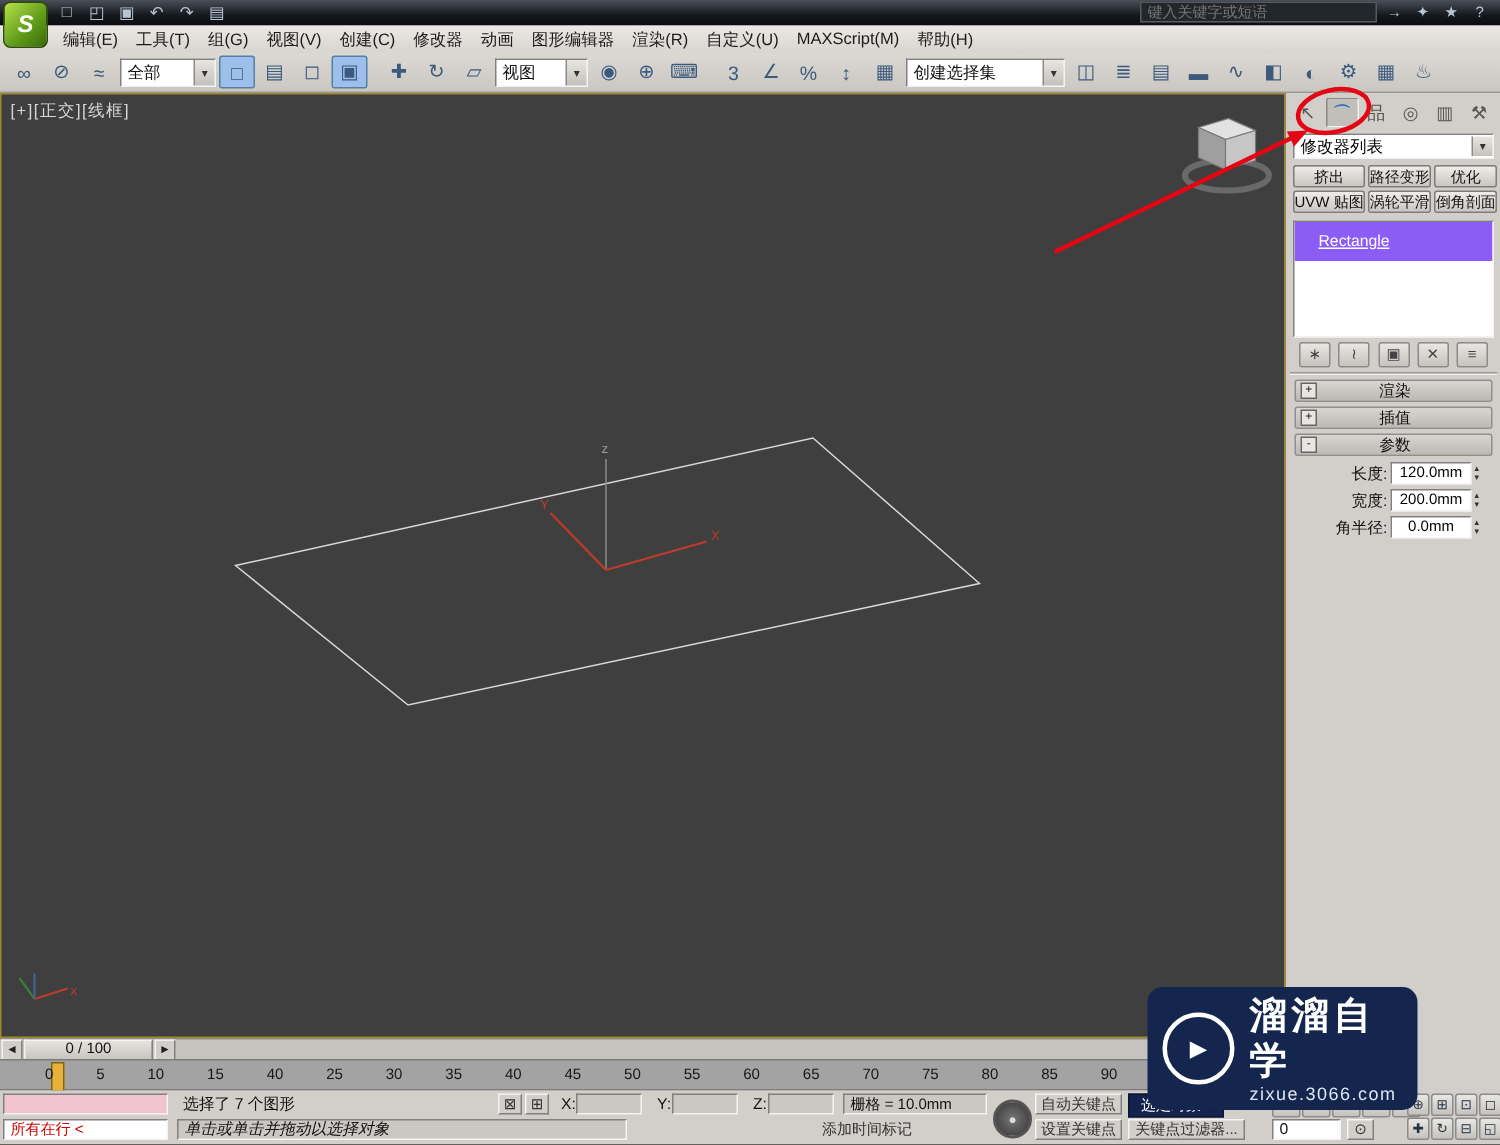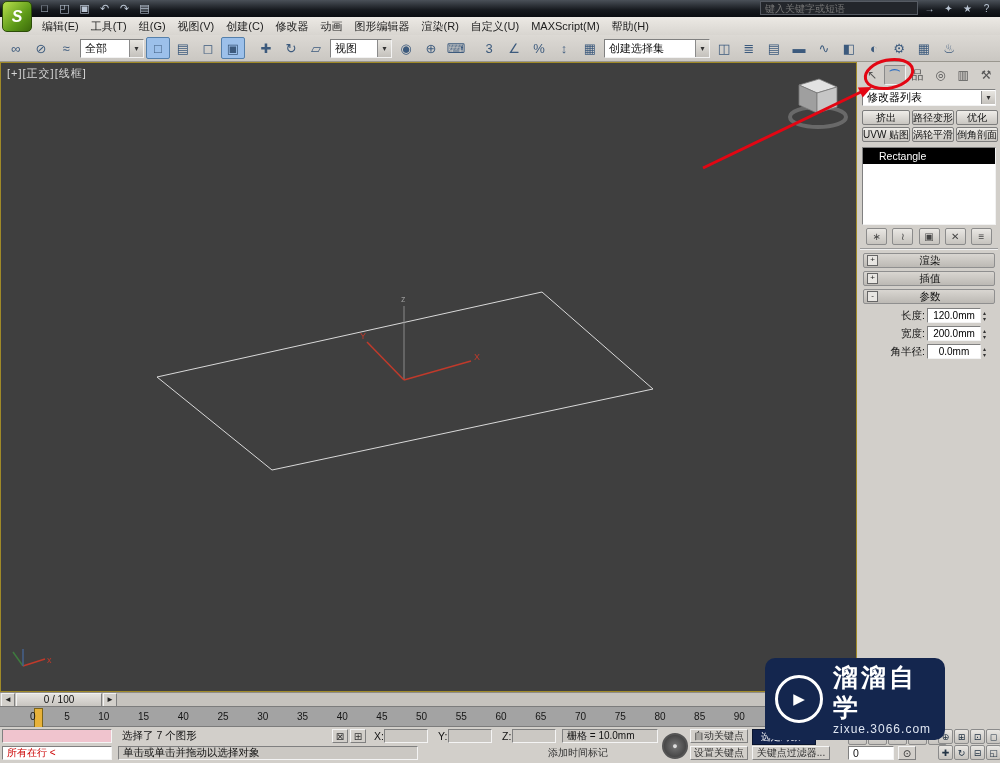--- a/index.html
+++ b/index.html
@@ -60,21 +60,21 @@
   .obj-name{flex:1;height:14px;border:1px solid;border-color:#808080 #f2f2f2 #f2f2f2 #808080;
     background:#fff;font-size:11px;padding:0 3px;font-family:inherit;}
   .mod-list{margin:3px 4px;height:15px;background:#fff;border:1px solid;border-color:#808080 #f2f2f2 #f2f2f2 #808080;
     display:flex;align-items:center;font-size:11px;cursor:default;}
   .mod-list>span:first-child{flex:1;padding-left:4px;}
   .mod-btns{display:grid;grid-template-columns:1fr 1fr 1fr 1fr;gap:2px;margin:4px 4px;}
   .mod-btn{height:15px;font-size:10px;font-family:inherit;color:#111;
     border:1px solid #7d7d7d;border-radius:2px;background:linear-gradient(#efedе9,#c9c6c1);
     background:linear-gradient(#efede9,#c9c6c1);display:flex;align-items:center;justify-content:center;padding:0;cursor:default;white-space:nowrap;}
   .stack{margin:5px 4px 0 4px;height:76px;background:#fff;border:1px solid;border-color:#808080 #f2f2f2 #f2f2f2 #808080;overflow:hidden;}
-  .stack-item{height:16px;font-size:10.5px;color:#fff;background:#000000;display:flex;align-items:center;padding-left:16px;cursor:default;}
+  .stack-item{height:26px;font-size:10.5px;color:#fff;background:#8b5cf6;display:flex;align-items:center;padding-left:16px;cursor:default;text-decoration:underline;}
   .stack-tools{display:flex;justify-content:space-between;margin:3px 8px;height:16px;}
   .st-btn{width:19px;height:15px;border:1px solid #8b8b8b;border-radius:2px;background:linear-gradient(#e9e7e3,#c6c3be);
     display:flex;align-items:center;justify-content:center;font-size:10px;color:#444;cursor:default;}
   .panel-div{height:1px;background:#9a9a9a;margin:4px 2px;box-shadow:0 1px 0 #f0f0f0;}
   .rollout{height:13px;margin:3px 5px;display:flex;align-items:center;
     background:linear-gradient(#d9d6d1,#bcb9b4);border:1px solid #8f8f8f;border-radius:2px;cursor:default;}
   .ro-state{width:9px;height:9px;margin-left:3px;border:1px solid #666;background:#e8e6e2;
     font-size:8px;line-height:8px;text-align:center;color:#222;}
   .ro-label{flex:1;text-align:center;font-size:10.5px;color:#111;margin-right:12px;}
   .params{margin:4px 4px 0 0;}
@@ -448,21 +448,21 @@
         <span class="tick">95</span>
         <span class="tick">100</span>
       </div>
   </div>
 
   <div class="statusbar">
     <div class="abs sunken" style="left:2px;top:2px;width:110px;height:14px;background:#f0c4ce;"></div>
     <div class="abs sunken st-txt" style="left:2px;top:19px;width:110px;height:14px;background:#fff;color:#cc0000;font-size:10px;">所有在行 &lt;</div>
 
     <div class="abs st-txt" style="left:118px;top:2px;width:208px;height:14px;">选择了 7 个图形</div>
-    <div class="abs sunken st-txt" style="left:118px;top:19px;width:300px;height:14px;">单击或单击并拖动以选择对象</div>
+    <div class="abs sunken st-txt" style="left:118px;top:19px;width:300px;height:14px;font-style:italic;">单击或单击并拖动以选择对象</div>
 
     <div class="abs mini-btn raisedb" style="left:332px;top:2px;width:16px;height:14px;">⊠</div>
     <div class="abs mini-btn raisedb" style="left:350px;top:2px;width:16px;height:14px;">⊞</div>
 
     <span class="abs st-txt" style="left:370px;top:2px;height:14px;">X:</span>
     <div class="abs sunken st-txt" style="left:384px;top:2px;width:44px;height:14px;"></div>
     <span class="abs st-txt" style="left:434px;top:2px;height:14px;">Y:</span>
     <div class="abs sunken st-txt" style="left:448px;top:2px;width:44px;height:14px;"></div>
     <span class="abs st-txt" style="left:498px;top:2px;height:14px;">Z:</span>
     <div class="abs sunken st-txt" style="left:512px;top:2px;width:44px;height:14px;"></div>

